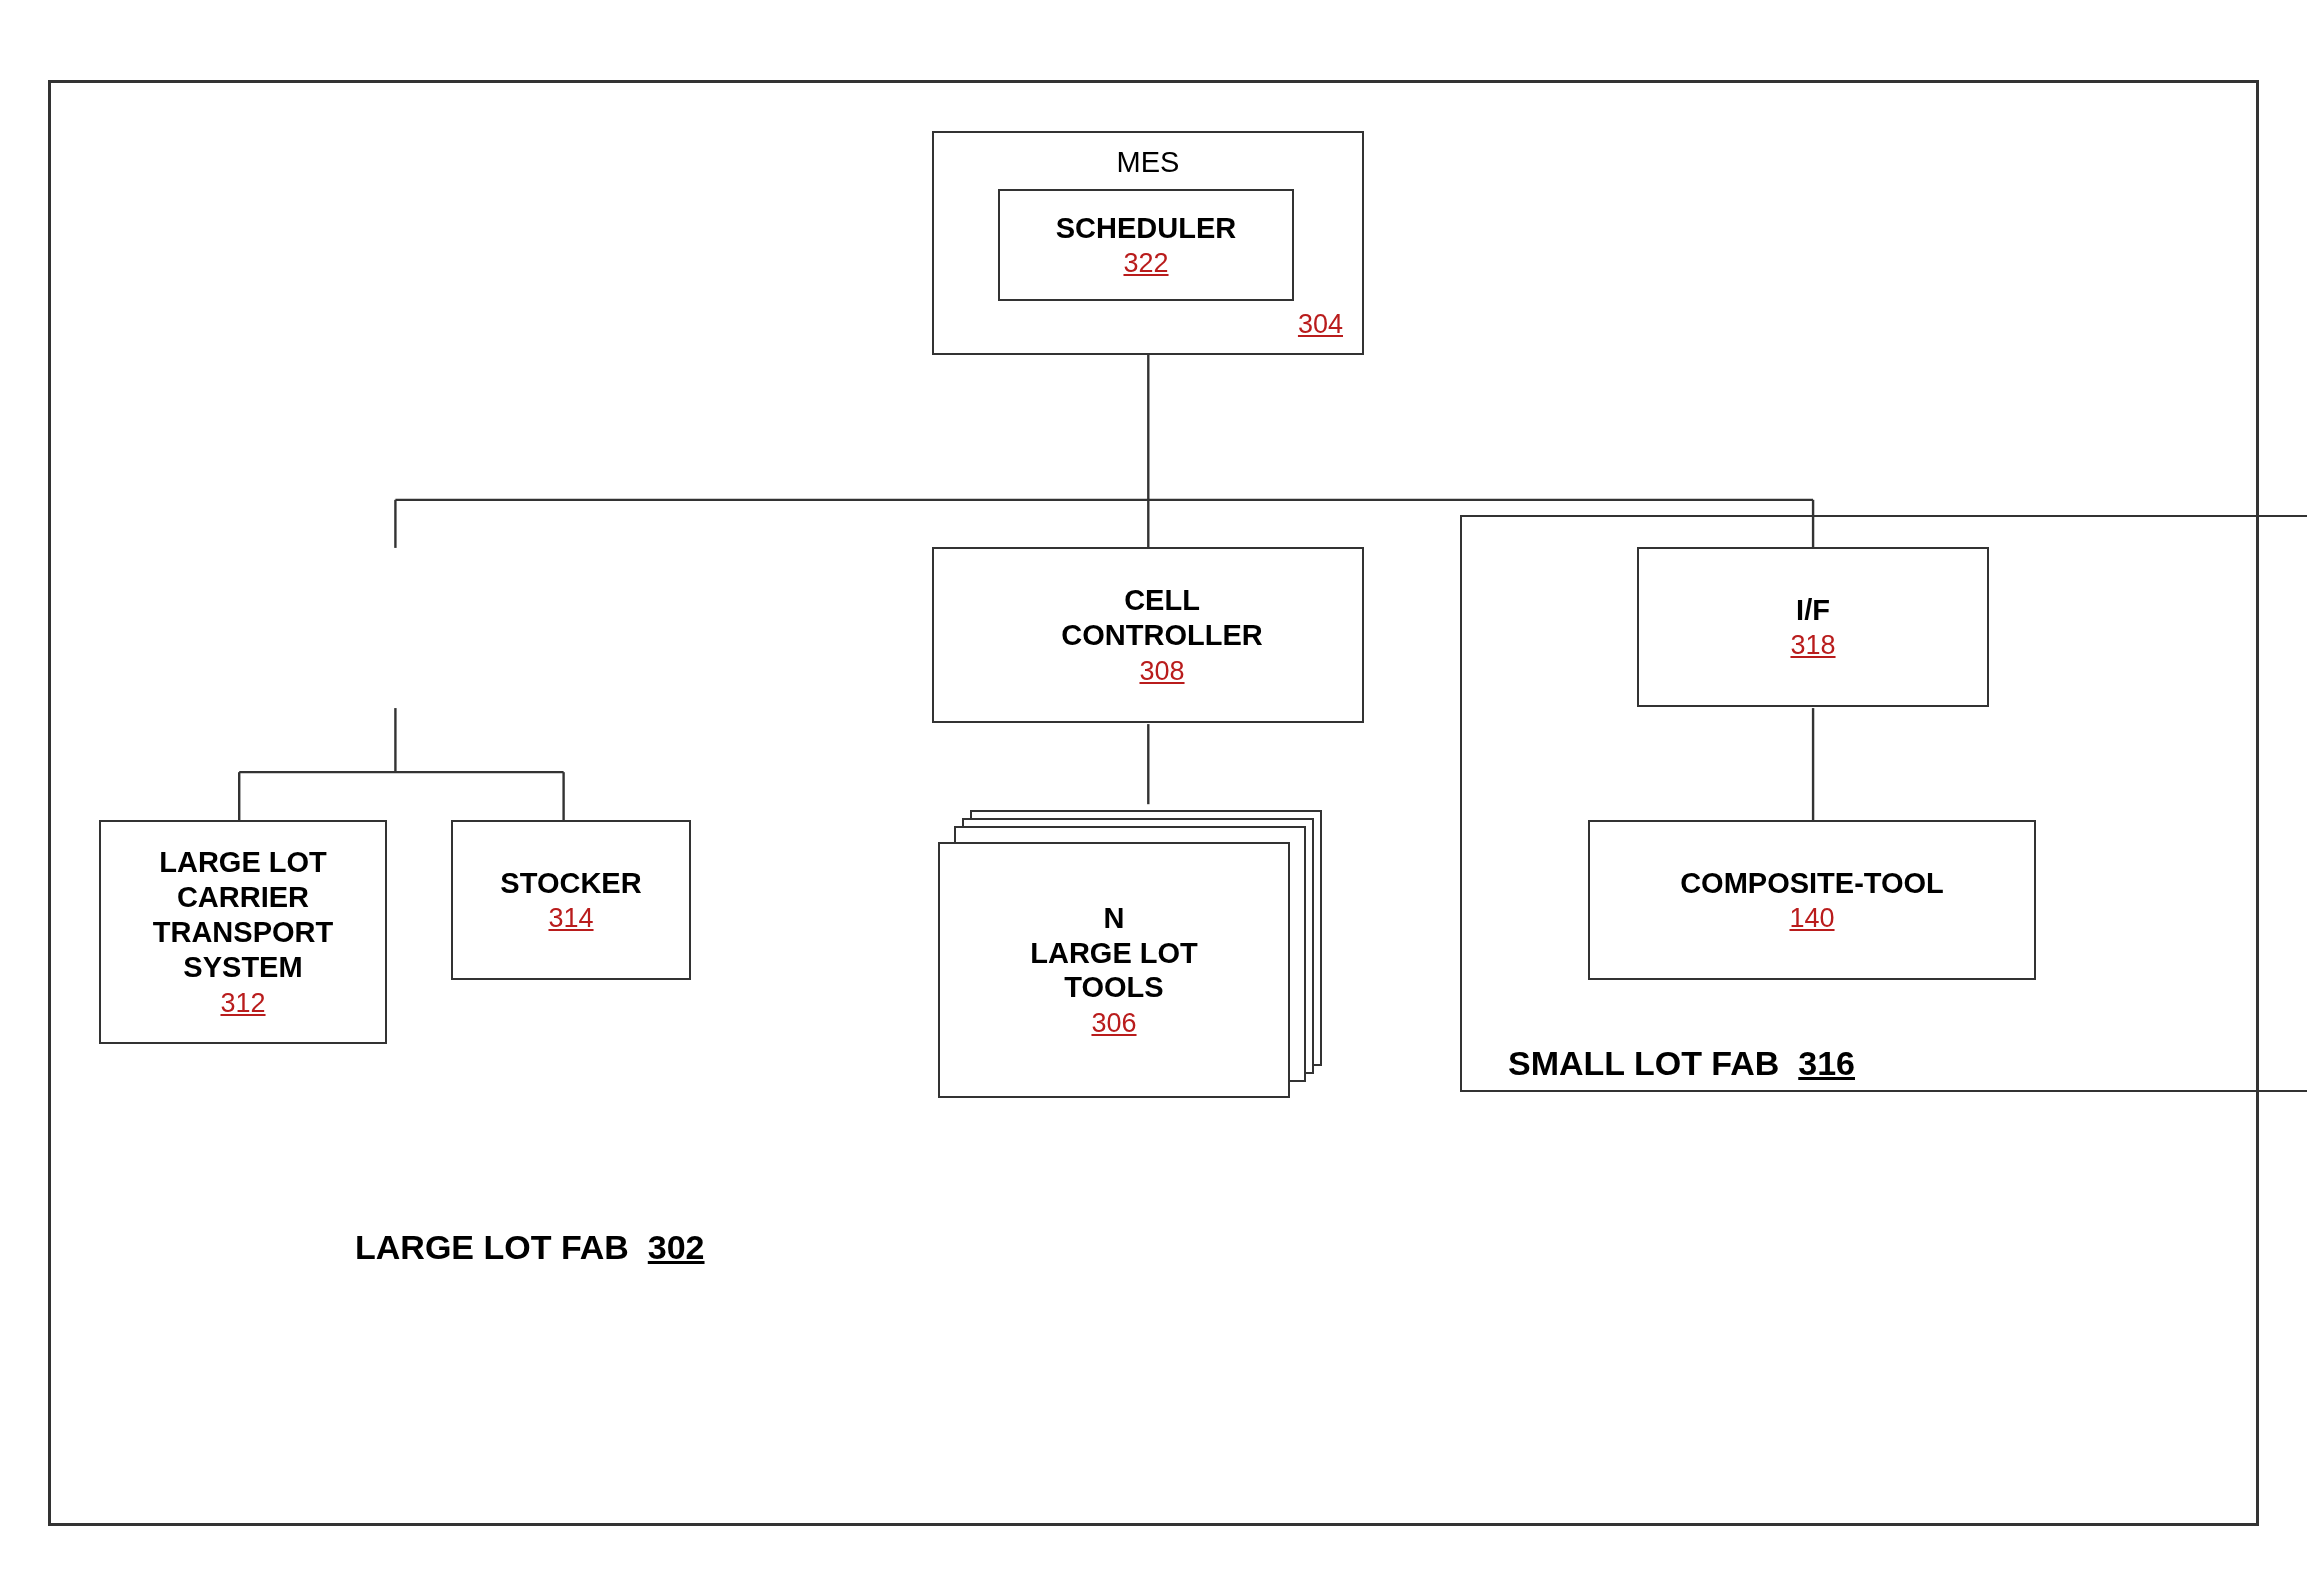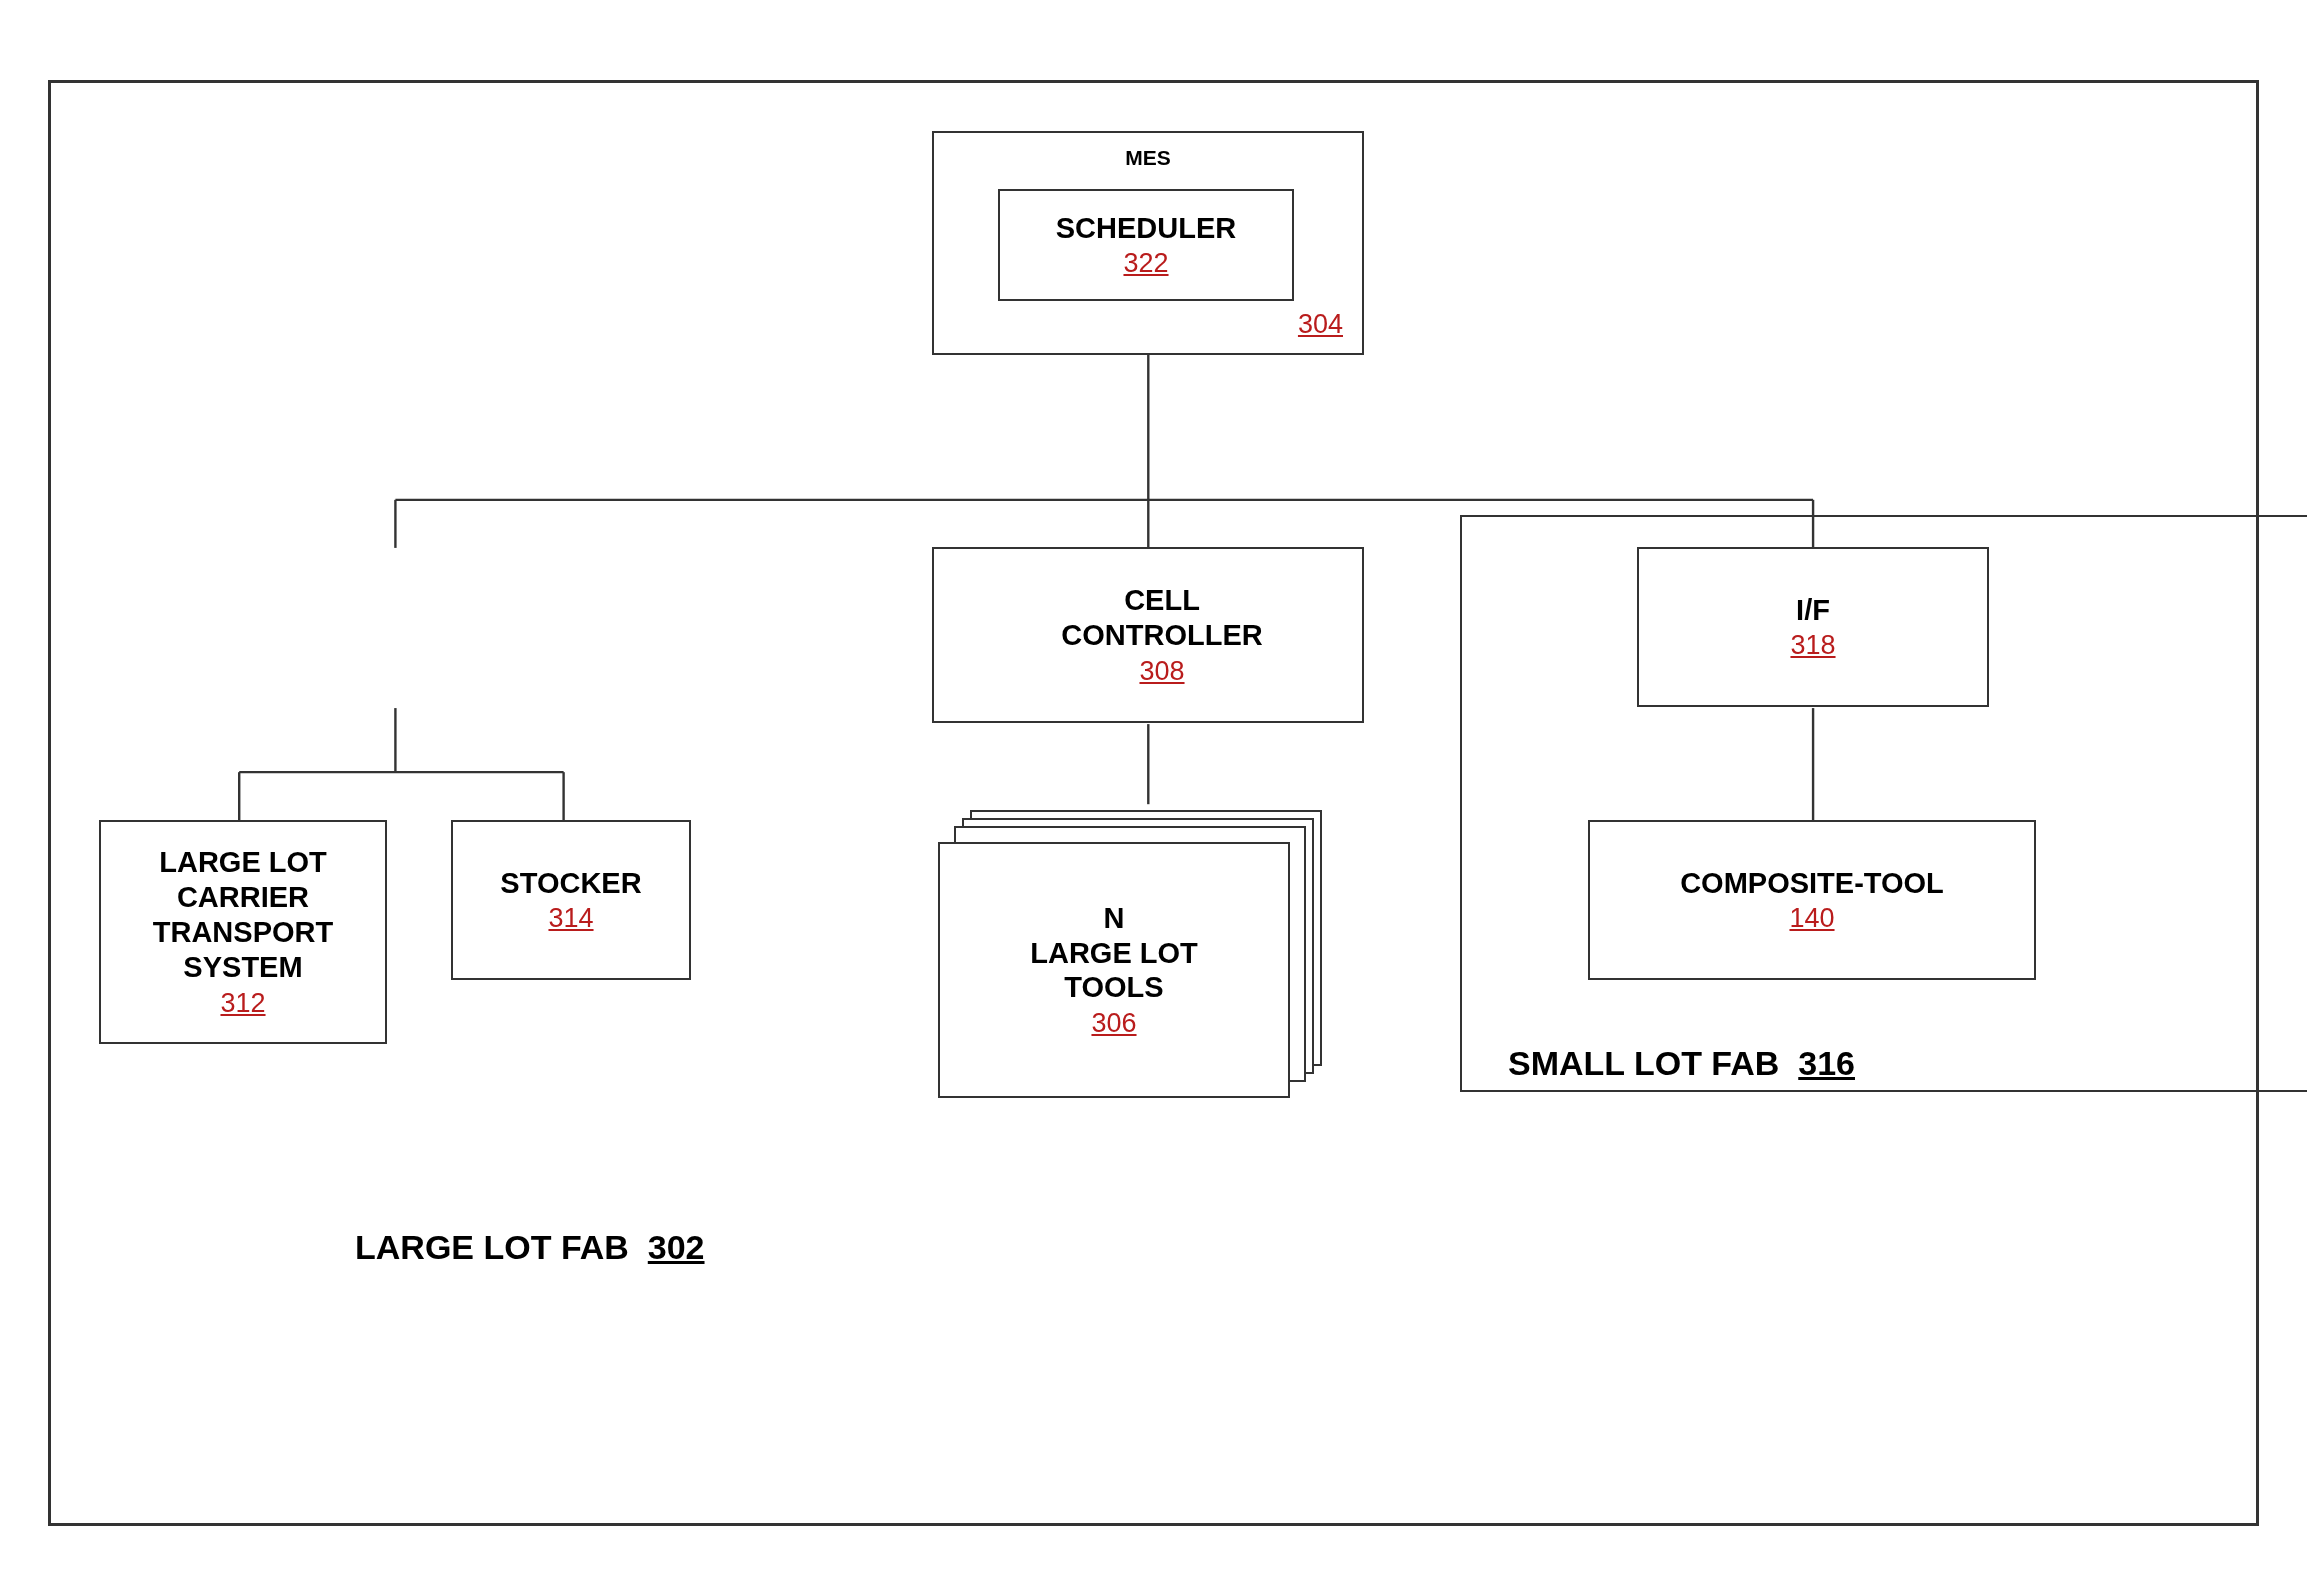--- a/index.html
+++ b/index.html
@@ -61,22 +61,22 @@
       font-size: 27px;
       font-weight: normal;
       color: #b91c1c;
       text-decoration: underline;
       margin-top: 3.2px;
     }
 
     
     .outer-label {
       position: absolute;
-      font-size: 21px;
-      font-weight: bold;
+      font-size: 29px;
+      font-weight: normal;
       color: #000;
     }
     .outer-ref {
       text-decoration: underline;
     }
 
     
     .lines-svg {
       position: absolute;
       top: 0;

